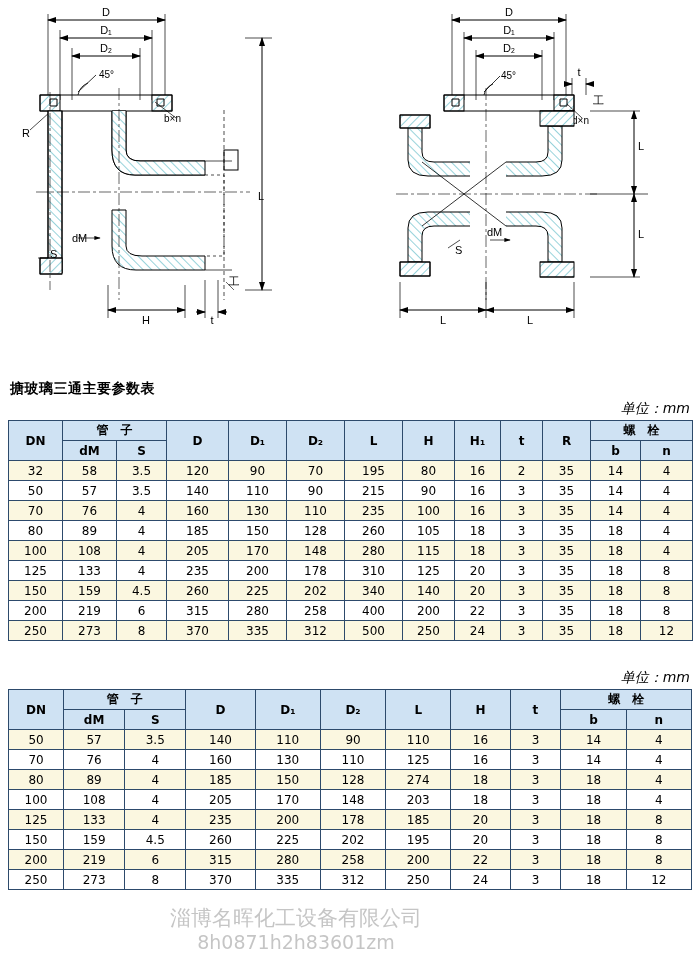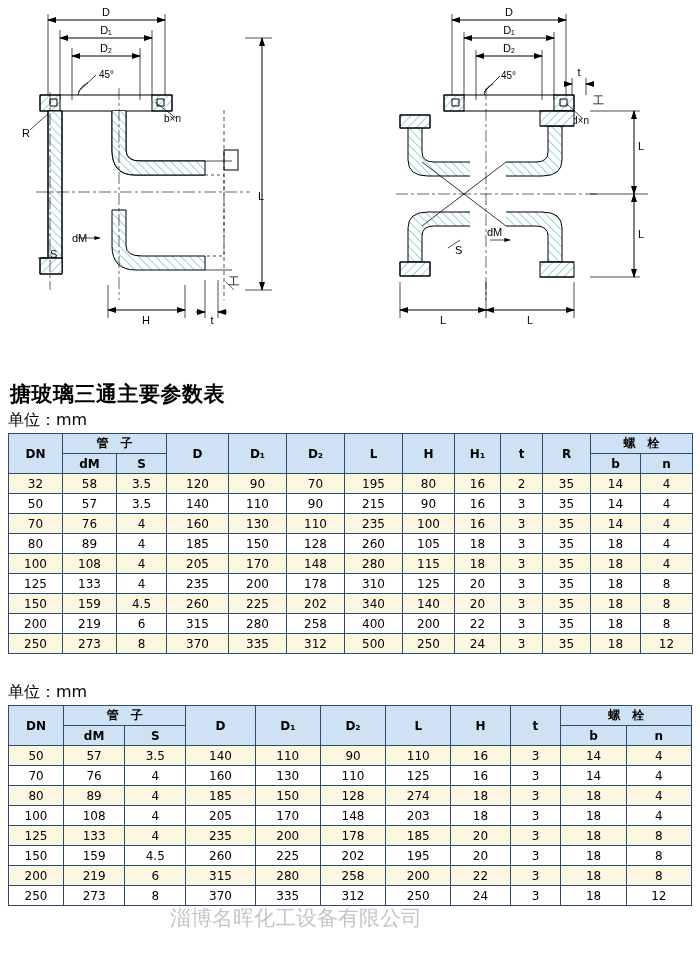--- a/index.html
+++ b/index.html
@@ -20,31 +20,32 @@
     width: 700px;
     height: 380px;
   }
   .drawings svg { display: block; }
 
   .section {
     padding: 0 8px;
     box-sizing: border-box;
   }
   .sec-title {
-    font-size: 21px;
+    font-size: 14px;
     font-weight: bold;
     letter-spacing: 0.5px;
     margin: 0 0 2px 2px;
     font-family: "DejaVu Sans", sans-serif;
   }
   .unit-line {
-    text-align: left;
-    font-size: 16px;
+    text-align: right;
+    font-size: 14px;
     margin: 0 2px 2px 0;
     font-family: "DejaVu Sans", sans-serif;
+    font-style: italic;
   }
   table.param {
     border-collapse: collapse;
     width: 684px;
     table-layout: fixed;
     font-size: 12px;
     font-family: "DejaVu Sans", sans-serif;
   }
   table.param th, table.param td {
     border: 1px solid #2d4a6b;
@@ -642,13 +643,14 @@
         <td>3</td>
         <td>18</td>
         <td>12</td>
       </tr>
     </tbody>
   </table>
 </div>
 
 <div class="watermark">
   <div>淄博名晖化工设备有限公司</div>
+  <div class="wm2">8h0871h2h83601zm</div>
 </div>
 
 </body></html>

